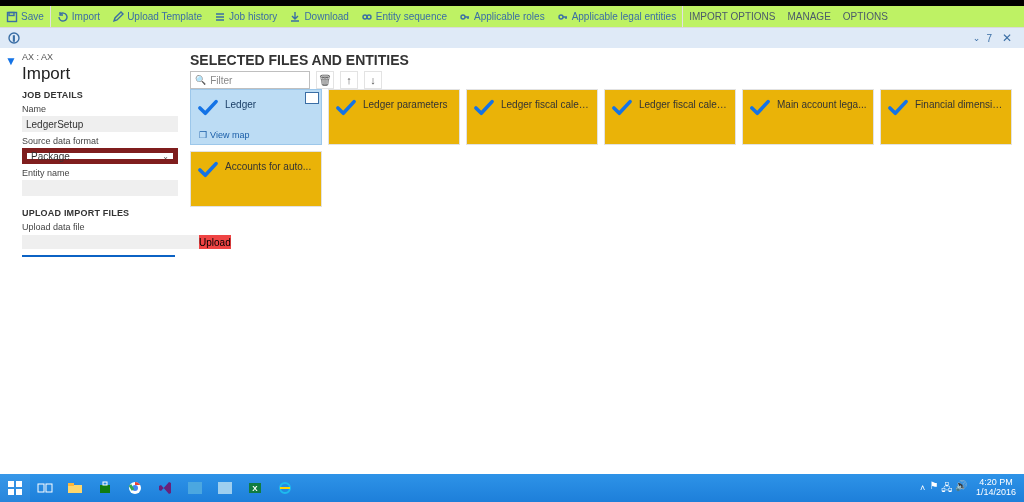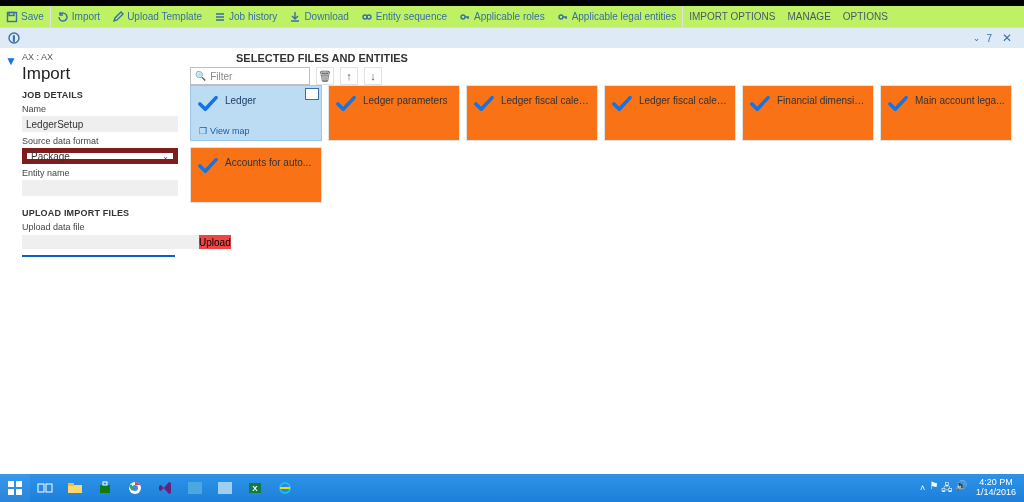--- a/index.html
+++ b/index.html
@@ -33,27 +33,27 @@
 .lbl { font-size: 9px; color: #444; margin-top: 4px; }
 .txtfield { width: 100%; height: 16px; background: #efefef; border: none; font-size: 10px; padding: 0 4px; margin-top: 2px; color: #333; }
 .selectbox { width: 100%; height: 16px; border: 5px solid #7f1d1d; background: #fff; font-size: 10px; margin-top: 2px; display: flex; align-items: center; justify-content: space-between; padding: 0 4px; cursor: pointer; }
 .selectbox .dd { font-size: 8px; color: #555; }
 .uploadrow { display: flex; align-items: center; margin-top: 3px; gap: 0; }
 .uploadrow .fileinput { flex: 1; height: 14px; background: #efefef; border: none; }
 .uploadrow .uplbtn { width: 42px; height: 14px; background: #ef4444; border: none; font-size: 10px; cursor: pointer; }
 .progress { height: 2px; background: #0b62c4; margin-top: 6px; width: 98%; }
 
 .maincontent { flex: 1; padding: 4px 10px 0 8px; }
-.selhdr { font-size: 11px; font-weight: 700; color: #333; display: flex; align-items: center; gap: 10px; margin-left: 46px; }
+.selhdr { font-size: 14px; font-weight: 700; color: #333; display: flex; align-items: center; gap: 10px; }
 .filterrow { display: flex; align-items: center; margin-top: 3px; gap: 6px; }
 .filterbox { width: 120px; height: 18px; border: 1px solid #bfbfbf; display: flex; align-items: center; padding: 0 4px; font-size: 10px; color: #888; gap: 4px; }
 .filterrow .tbtn { width: 18px; height: 18px; border: 1px solid #e3e3e3; display: flex; align-items: center; justify-content: center; font-size: 11px; color: #555; cursor: pointer; background: #fff; }
 
 .cards { display: flex; flex-wrap: wrap; gap: 6px; }
-.card { width: 132px; height: 56px; border: 1px solid #e2e2e2; background: #f97316; display: flex; align-items: flex-start; padding: 6px 6px; gap: 6px; position: relative; }
+.card { width: 132px; height: 56px; border: 1px solid #e2e2e2; background: #eab308; display: flex; align-items: flex-start; padding: 6px 6px; gap: 6px; position: relative; }
 .card .tick { width: 22px; height: 18px; flex-shrink: 0; margin-top: 2px; }
 .card .tick svg { width: 100%; height: 100%; }
 .card .cname { font-size: 10px; color: #333; margin-top: 3px; white-space: nowrap; overflow: hidden; text-overflow: ellipsis; }
 .card.sel { background: #bcdcf4; border-color: #9cc7ea; }
 .card.sel .cname { color: #1a3e66; }
 .card.sel .vmap { position: absolute; bottom: 4px; left: 8px; font-size: 9px; color: #1a5ea8; display: flex; align-items: center; gap: 3px; cursor: pointer; }
 .card.sel .cornerbox { position: absolute; top: 2px; right: 2px; width: 14px; height: 12px; border: 1px solid #3a6ea5; background: #fff; }
 
 .tick path { stroke: #1473e6; stroke-width: 4; fill: none; stroke-linecap: round; stroke-linejoin: round; }
 
@@ -248,27 +248,27 @@
         <div class="card">
           <span class="tick"><svg viewBox="0 0 24 20">
               <path d="M3 11 L9 17 L21 4"></path>
             </svg></span>
           <span class="cname">Ledger fiscal calen...</span>
         </div>
         <div class="card">
           <span class="tick"><svg viewBox="0 0 24 20">
               <path d="M3 11 L9 17 L21 4"></path>
             </svg></span>
+          <span class="cname">Main account lega...</span>
+        </div>
+        <div class="card">
+          <span class="tick"><svg viewBox="0 0 24 20">
+              <path d="M3 11 L9 17 L21 4"></path>
+            </svg></span>
           <span class="cname">Financial dimensio...</span>
-        </div>
-        <div class="card">
-          <span class="tick"><svg viewBox="0 0 24 20">
-              <path d="M3 11 L9 17 L21 4"></path>
-            </svg></span>
-          <span class="cname">Main account lega...</span>
         </div>
         <div class="card">
           <span class="tick"><svg viewBox="0 0 24 20">
               <path d="M3 11 L9 17 L21 4"></path>
             </svg></span>
           <span class="cname">Accounts for auto...</span>
         </div>
       </div>
   </div>
 </div>

